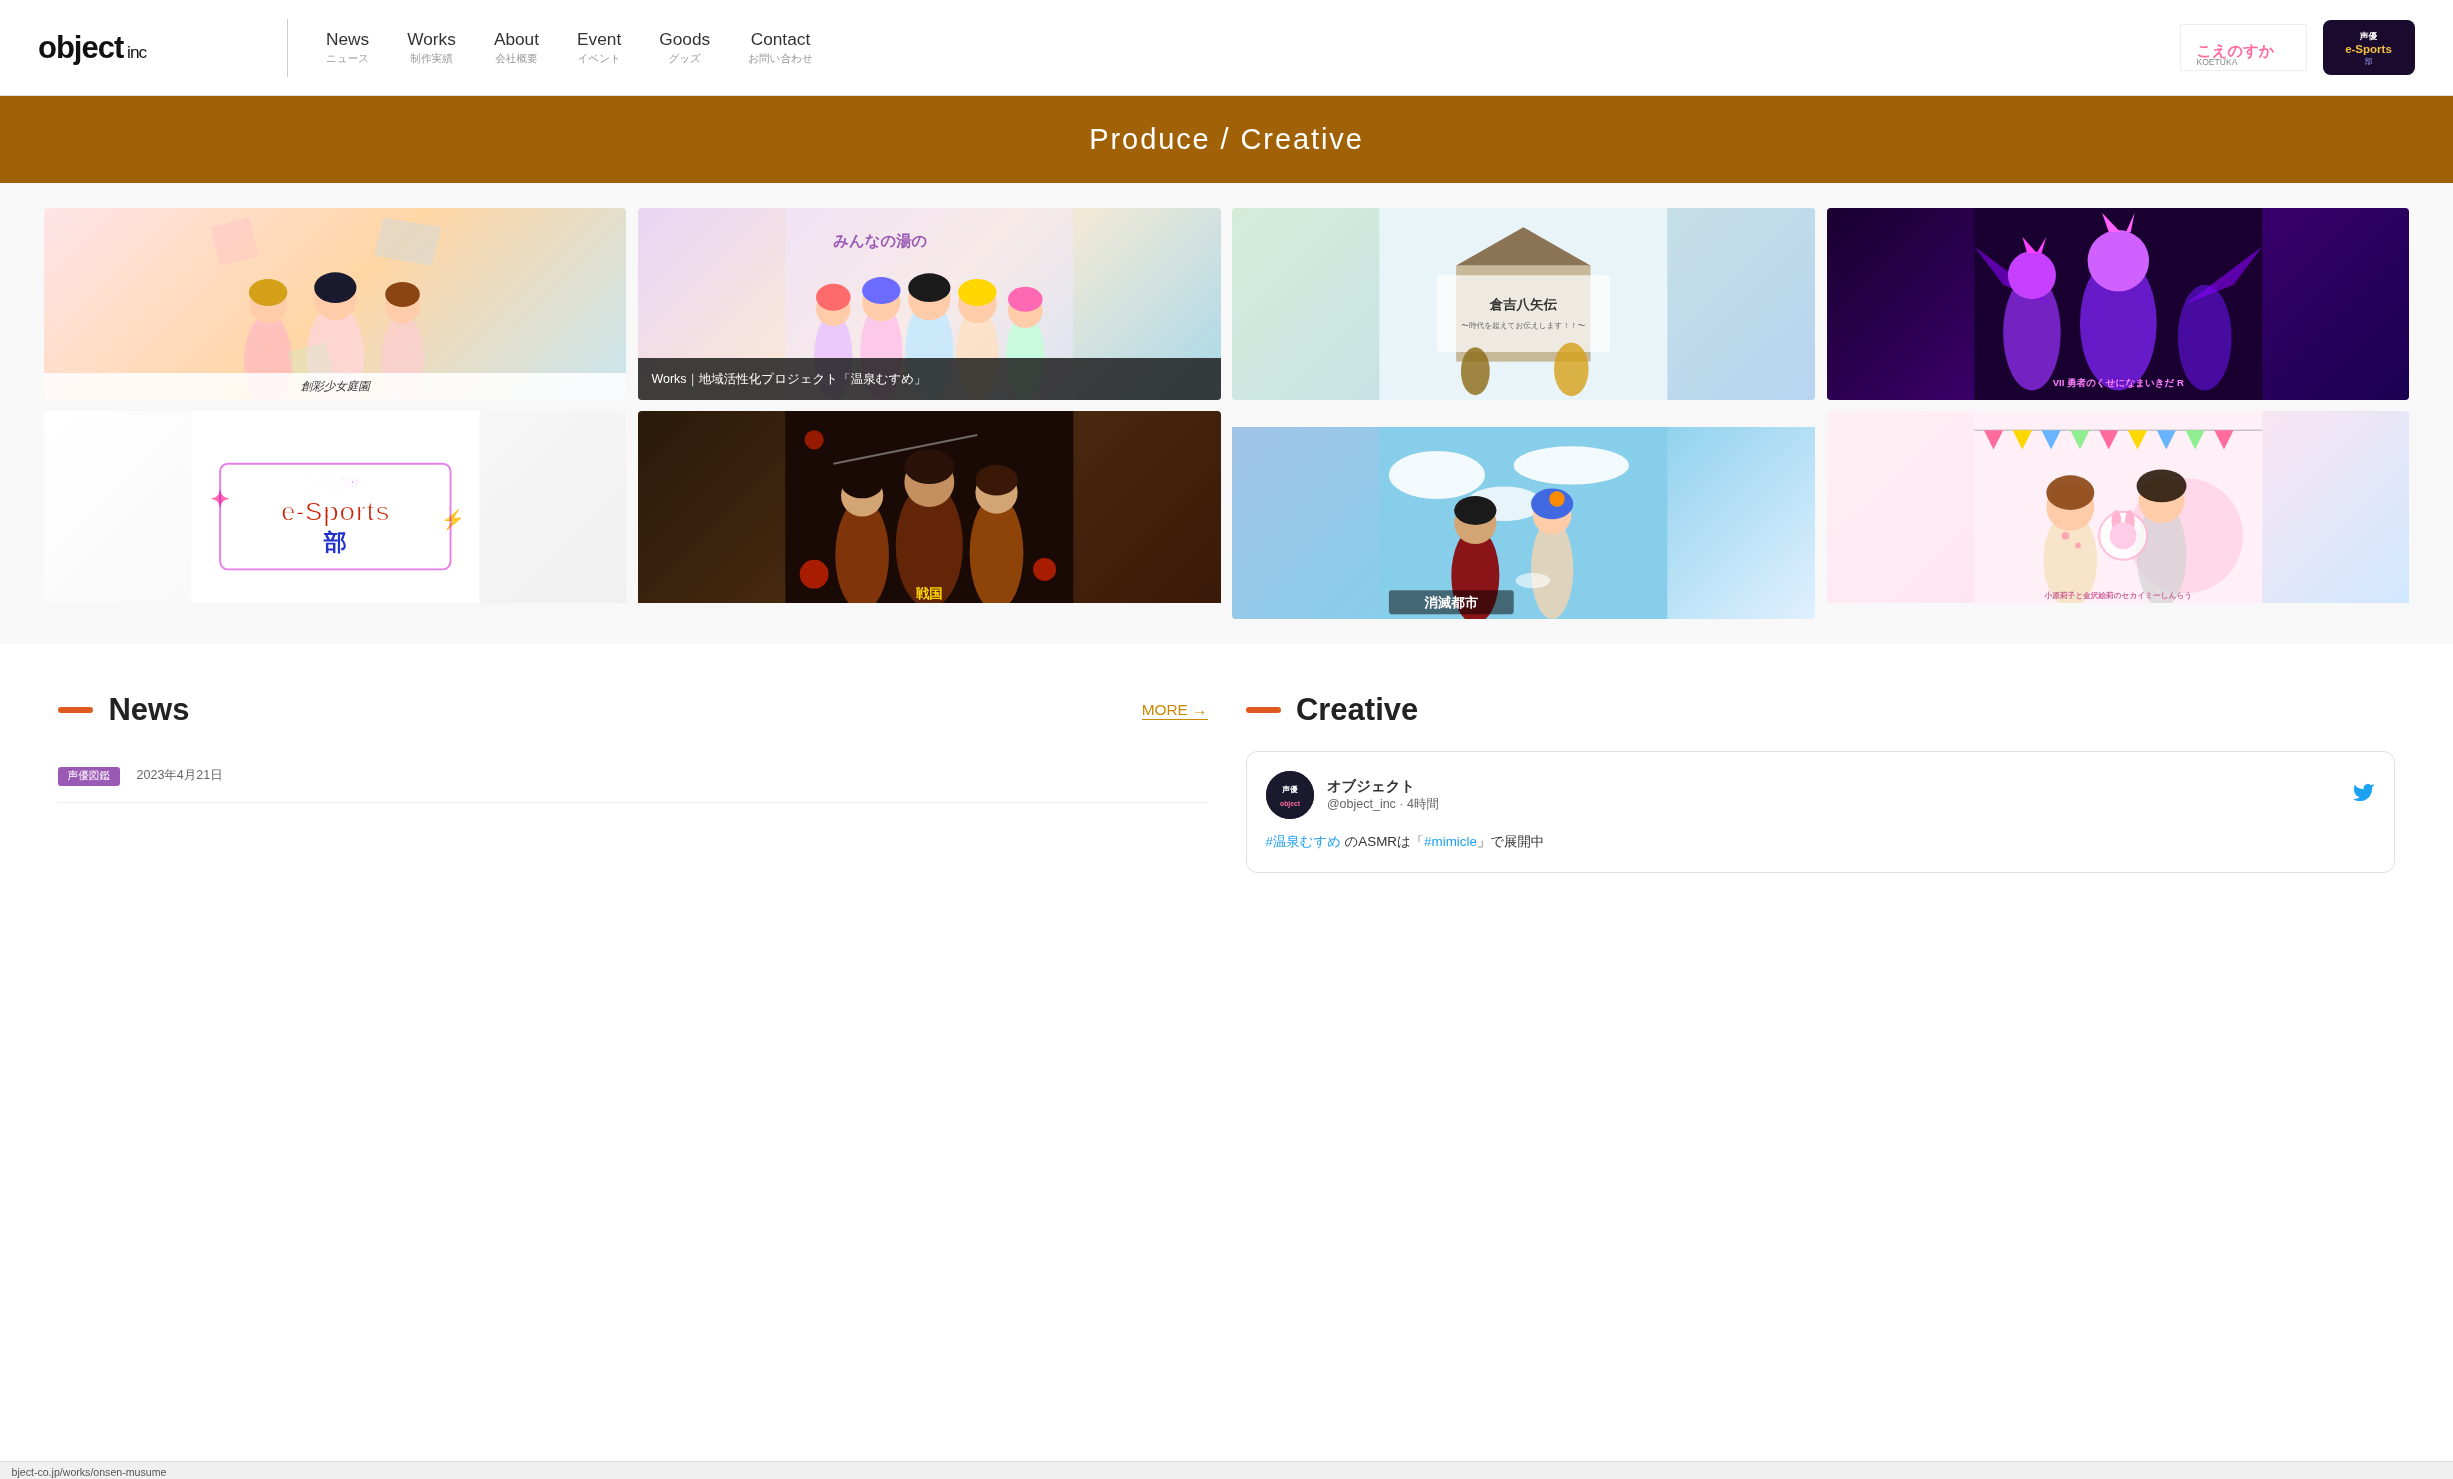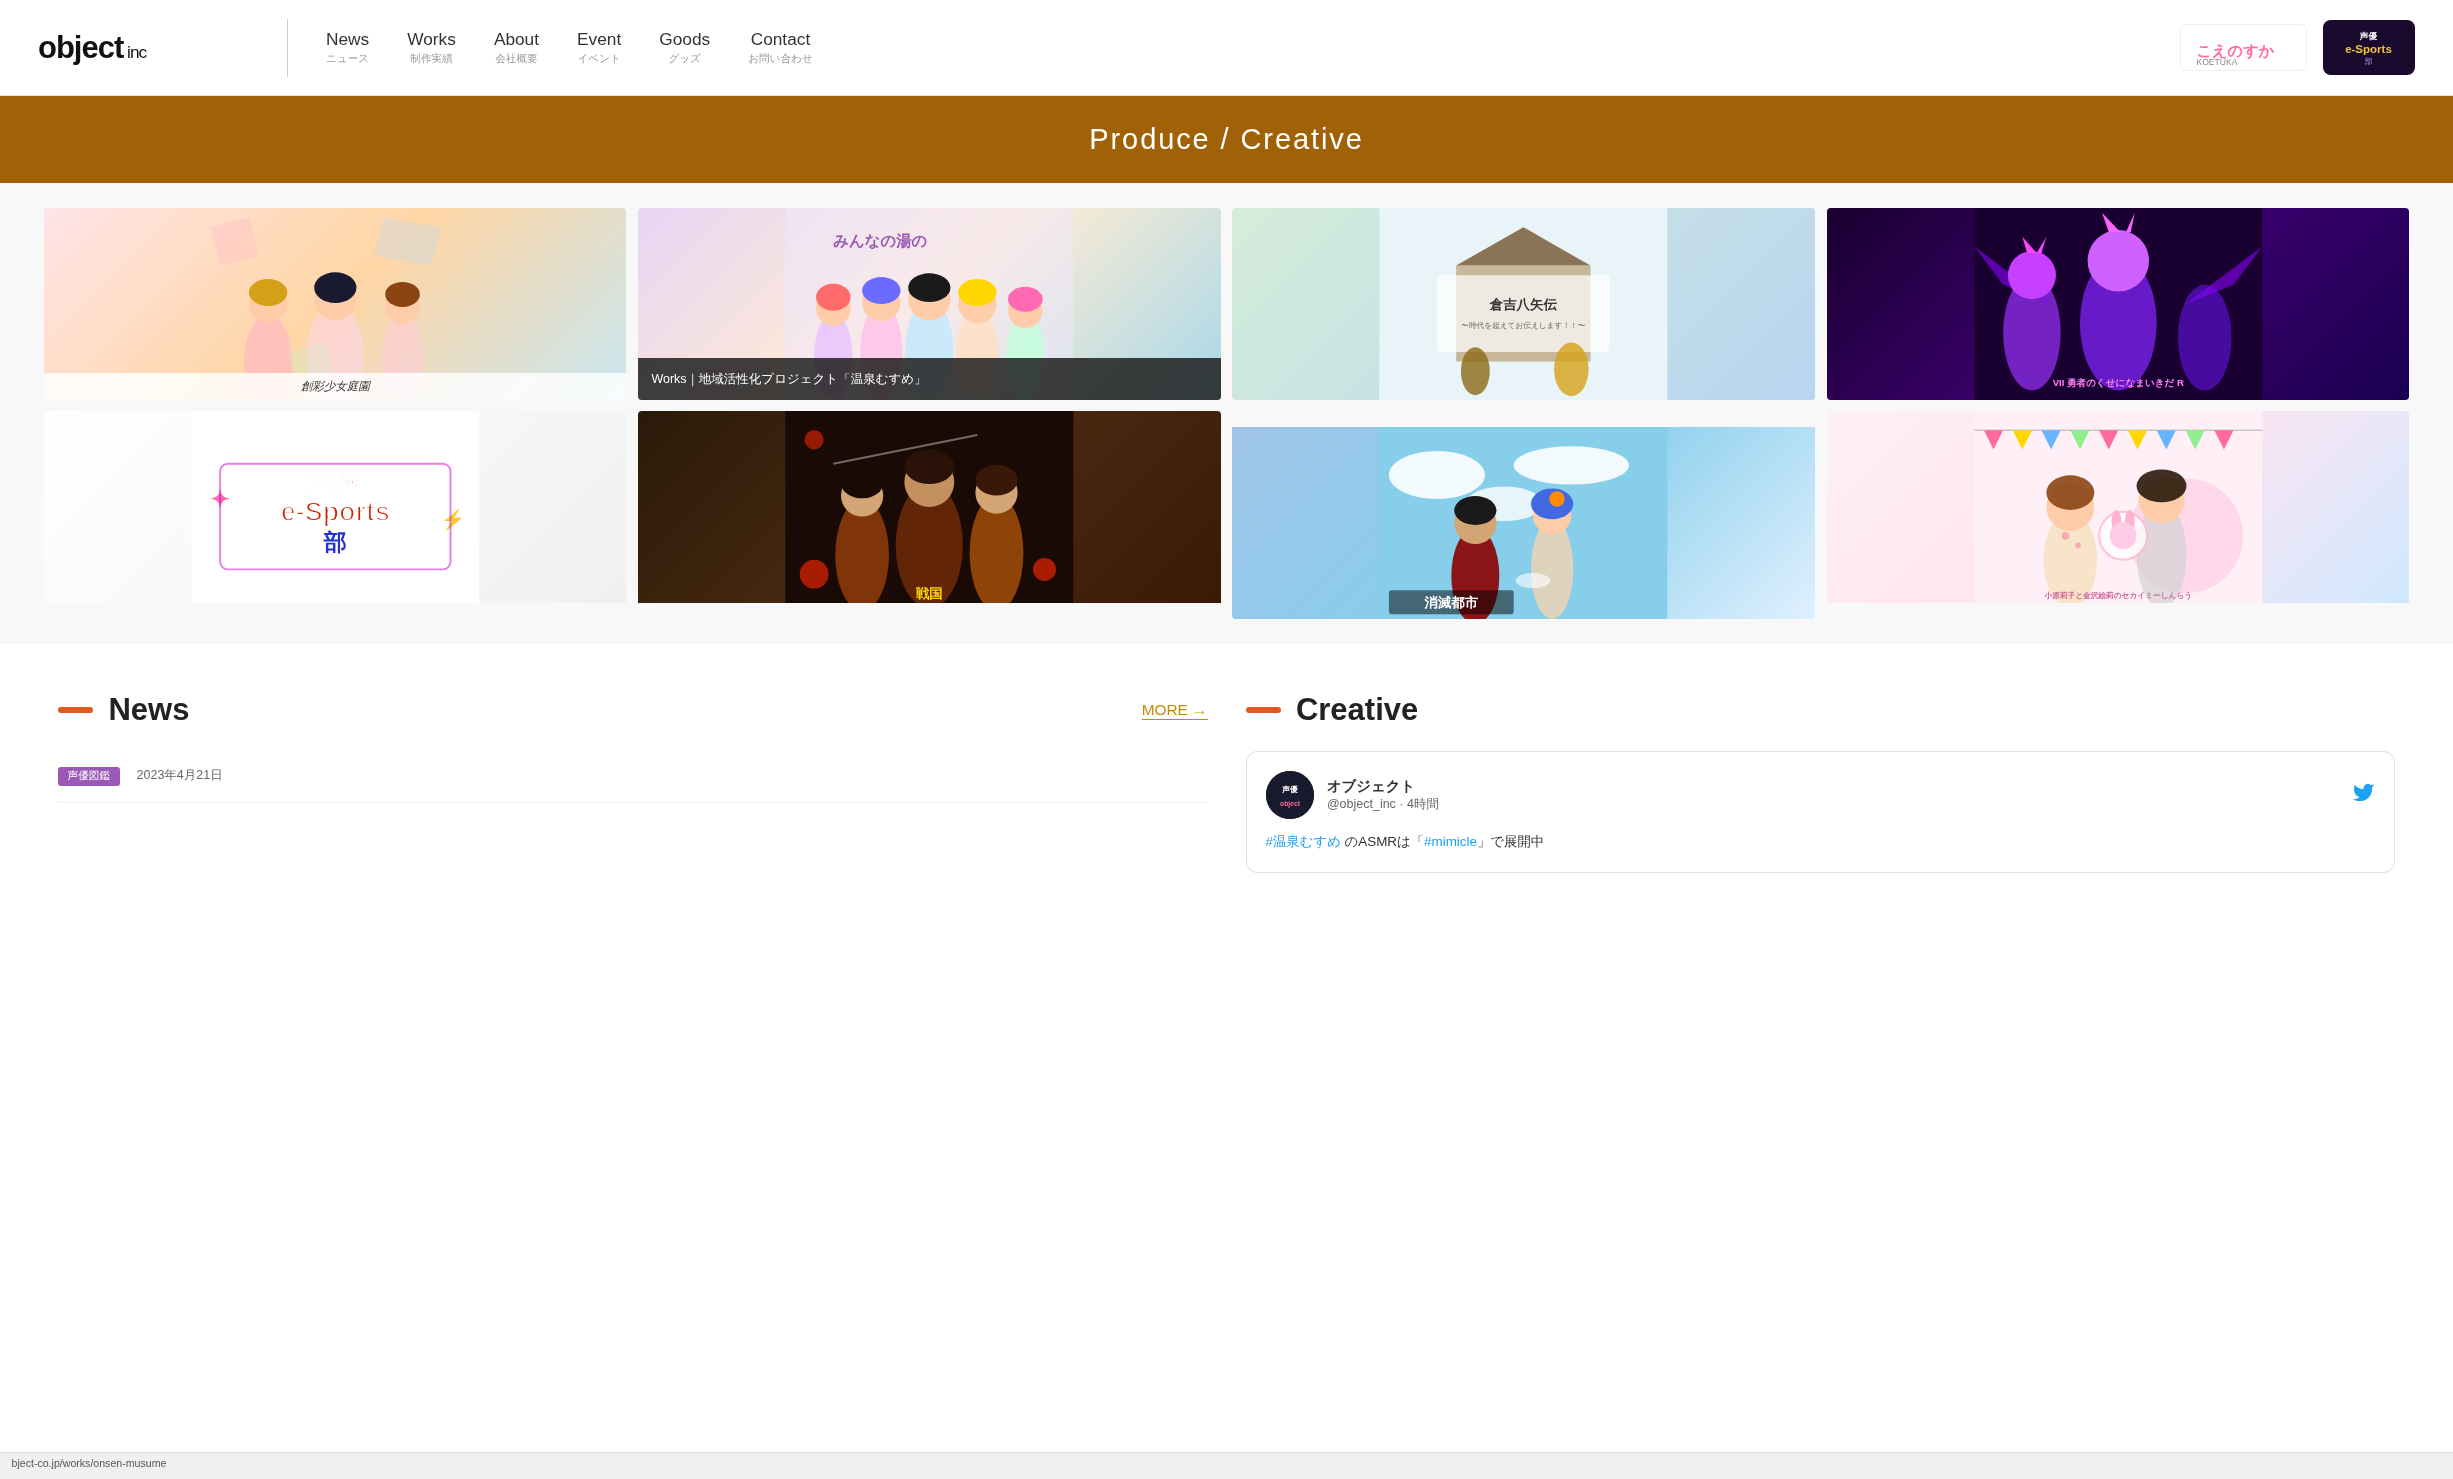--- a/index.html
+++ b/index.html
@@ -238,21 +238,21 @@
       font-size: 13.4px;
       line-height: 1.7;
       color: #333;
     }
     .twitter-text a { color: #1DA1F2; text-decoration: none; }
     .url-bar {
       position: fixed;
       bottom: 0;
       left: 0;
       right: 0;
-      height: 27px;
+      height: 18px;
       background: #f0f0f0;
       font-size: 10.6px;
       color: #555;
       padding: 3.8px 11.5px;
       border-top: 1px solid #ddd;
     }
 
     
     .work-svg {
       width: 100%;
@@ -292,21 +292,21 @@
       <span class="nav-en">Goods</span>
       <span class="nav-ja">グッズ</span>
     </a>
     <a class="nav-item">
       <span class="nav-en">Contact</span>
       <span class="nav-ja">お問い合わせ</span>
     </a>
   </nav>
   <div class="header-logos">
 
-    <div style="display:flex;align-items:center;gap:3.8px;background:#fff;border:1px solid #eee;border-radius:7px;padding:3.8px 9.6px;">
+    <div style="display:flex;align-items:center;gap:3.8px;background:#fff;border:1px solid #eee;border-radius:1px;padding:3.8px 9.6px;">
       <svg width="106" height="38" viewBox="0 0 110 40">
         <text x="5" y="28" font-size="16" fill="#ff6b9d" font-weight="bold" font-family="serif">こえのすか</text>
         <text x="5" y="38" font-size="9" fill="#888" font-family="sans-serif">KOETUKA</text>
       </svg>
     </div>
 
     <div style="background:#1a0a2e;border-radius:7.7px;padding:3.8px 7.7px;display:flex;align-items:center;justify-content:center;">
       <svg width="77" height="48" viewBox="0 0 80 50">
         <text x="40" y="16" font-size="9" fill="#fff" font-weight="bold" text-anchor="middle" font-family="sans-serif">声優</text>
         <text x="40" y="30" font-size="12" fill="#f0c040" font-weight="900" text-anchor="middle" font-family="sans-serif">e-Sports</text>

